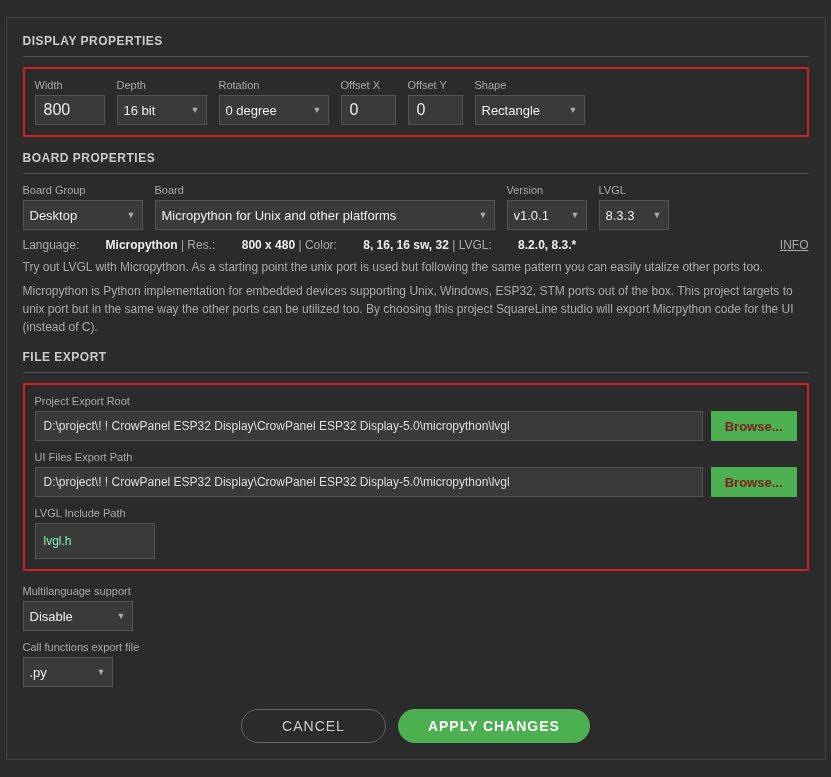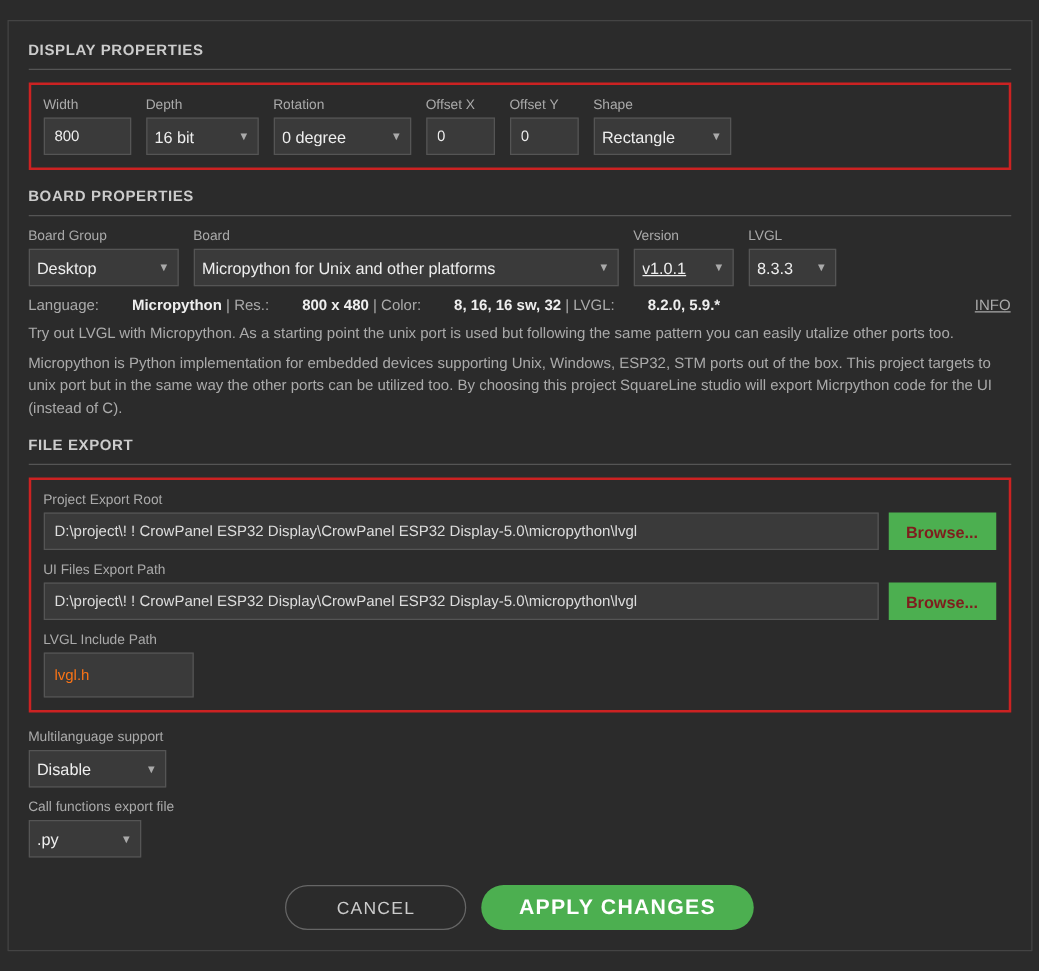--- a/index.html
+++ b/index.html
@@ -51,21 +51,21 @@
     }
     .prop-label {
       font-size: 11px;
       color: #aaa;
     }
     .prop-input {
       background: #3a3a3a;
       border: 1px solid #555;
       color: #eee;
       padding: 4px 8px;
-      font-size: 12px;
+      font-size: 16px;
       height: 30px;
       width: 70px;
     }
     .prop-select {
       background: #3a3a3a;
       border: 1px solid #555;
       color: #eee;
       padding: 4px 6px;
       font-size: 13px;
       height: 30px;
@@ -95,21 +95,21 @@
     .board-props {
       margin-bottom: 14px;
     }
     .board-row {
       display: flex;
       gap: 12px;
       align-items: flex-end;
     }
     .select-board-group { width: 120px; }
     .select-board { width: 340px; }
-    .select-version { width: 80px; text-decoration: underline; }
+    .select-version { width: 80px; }
     .select-lvgl { width: 70px; }
     .board-info-line {
       margin-top: 8px;
       font-size: 12px;
       color: #aaa;
       display: flex;
       justify-content: space-between;
       align-items: center;
     }
     .board-info-line strong {
@@ -169,21 +169,21 @@
       padding: 5px 14px;
       font-size: 13px;
       font-weight: bold;
       cursor: pointer;
       height: 30px;
       white-space: nowrap;
     }
     .lvgl-input {
       background: #3a3a3a;
       border: 1px solid #555;
-      color: #f97316;
+      color: #86efac;
       padding: 17px 8px;
       font-size: 12px;
       height: 30px;
       width: 120px;
     }
     
     .extra-options {
       margin-bottom: 14px;
     }
     .extra-row {
@@ -211,21 +211,21 @@
       font-size: 14px;
       cursor: pointer;
       border-radius: 20px;
       letter-spacing: 1px;
     }
     .apply-btn {
       background: #4caf50;
       color: #fff;
       border: none;
       padding: 8px 30px;
-      font-size: 17px;
+      font-size: 14px;
       font-weight: bold;
       cursor: pointer;
       border-radius: 20px;
       letter-spacing: 1px;
     }
   </style>
 </head>
 <body>
 
 <div class="dialog">
@@ -317,21 +317,21 @@
         <span class="prop-label">LVGL</span>
         <div class="select-wrapper">
           <select class="prop-select select-lvgl">
             <option>8.3.3</option>
             <option>8.2.0</option>
           </select>
         </div>
       </div>
     </div>
     <div class="board-info-line">
-      <span>Language: <strong>Micropython</strong> | Res.: <strong>800 x 480</strong> | Color: <strong>8, 16, 16 sw, 32</strong> | LVGL: <strong>8.2.0, 5.9.*</strong></span>
+      <span>Language: <strong>Micropython</strong> | Res.: <strong>800 x 480</strong> | Color: <strong>8, 16, 16 sw, 32</strong> | LVGL: <strong>8.2.0, 8.3.*</strong></span>
       <span class="info-link">INFO</span>
     </div>
     <div class="board-desc">Try out LVGL with Micropython. As a starting point the unix port is used but following the same pattern you can easily utalize other ports too.</div>
     <div class="board-desc">Micropython is Python implementation for embedded devices supporting Unix, Windows, ESP32, STM ports out of the box. This project targets to unix port but in the same way the other ports can be utilized too. By choosing this project SquareLine studio will export Micrpython code for the UI (instead of C).</div>
   </div>
 
   <div class="file-export">
     <div class="section-title">FILE EXPORT</div>
     <hr class="section-divider">
     <div class="file-export-box">

